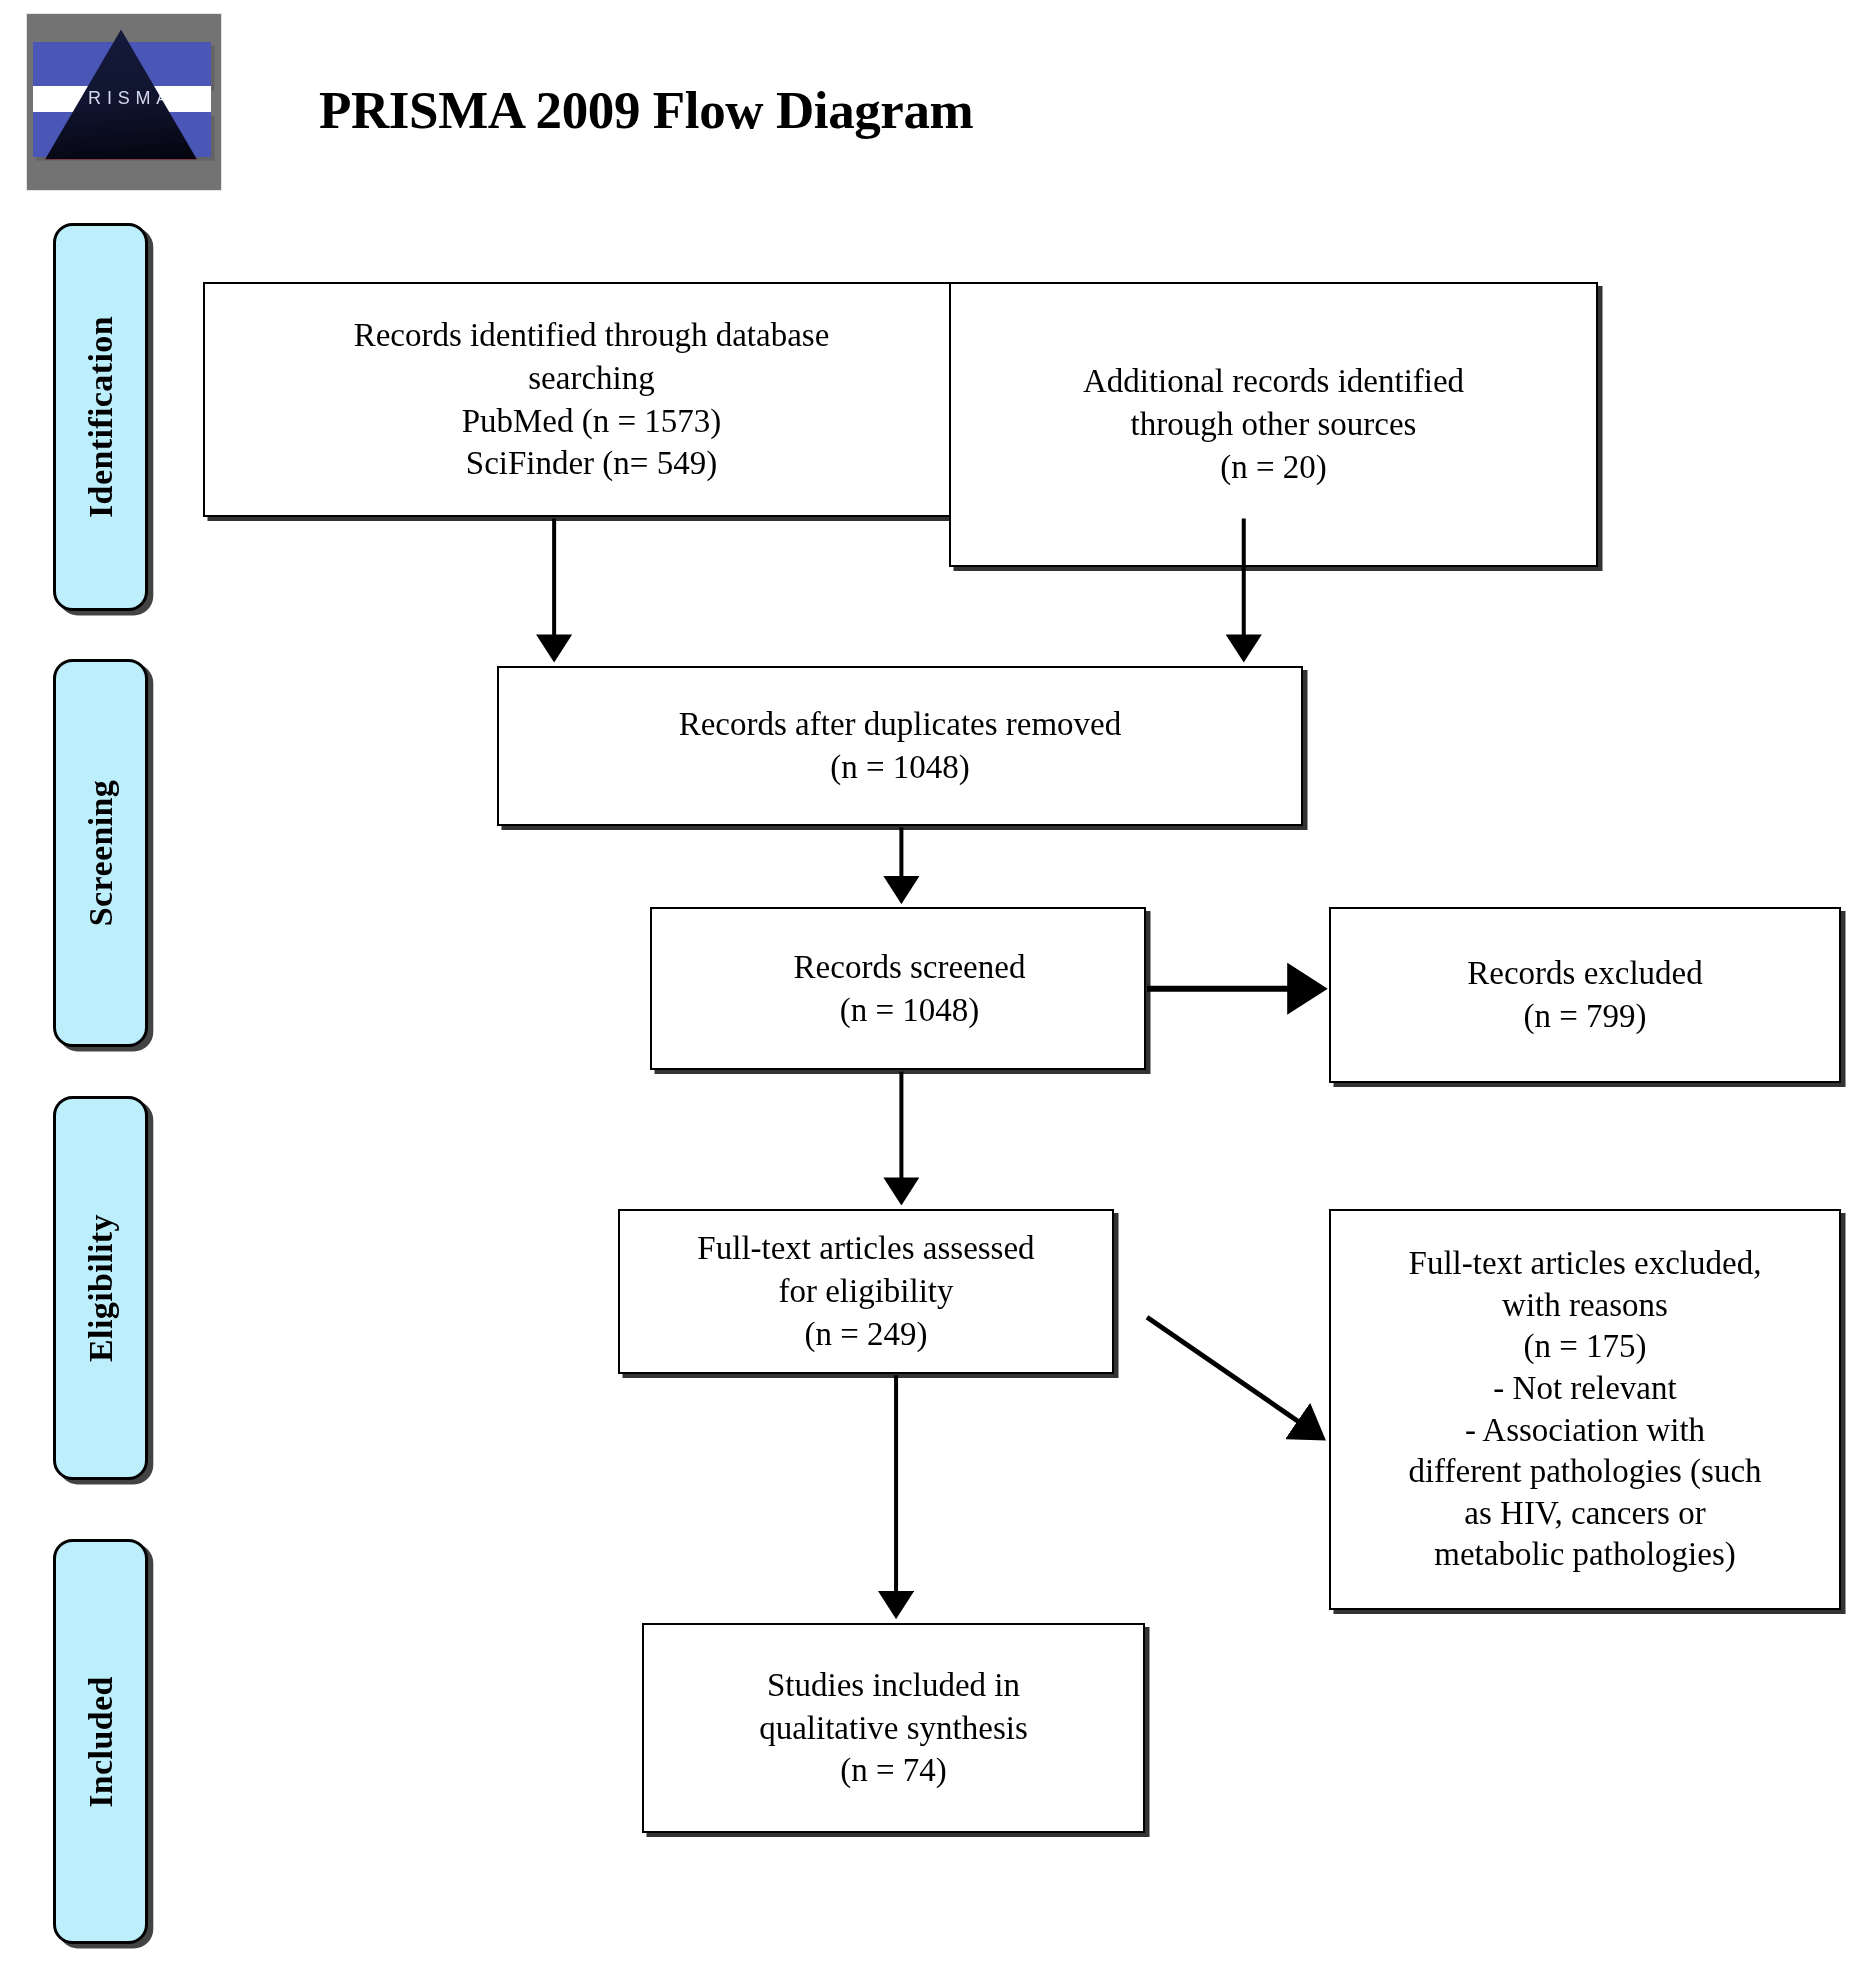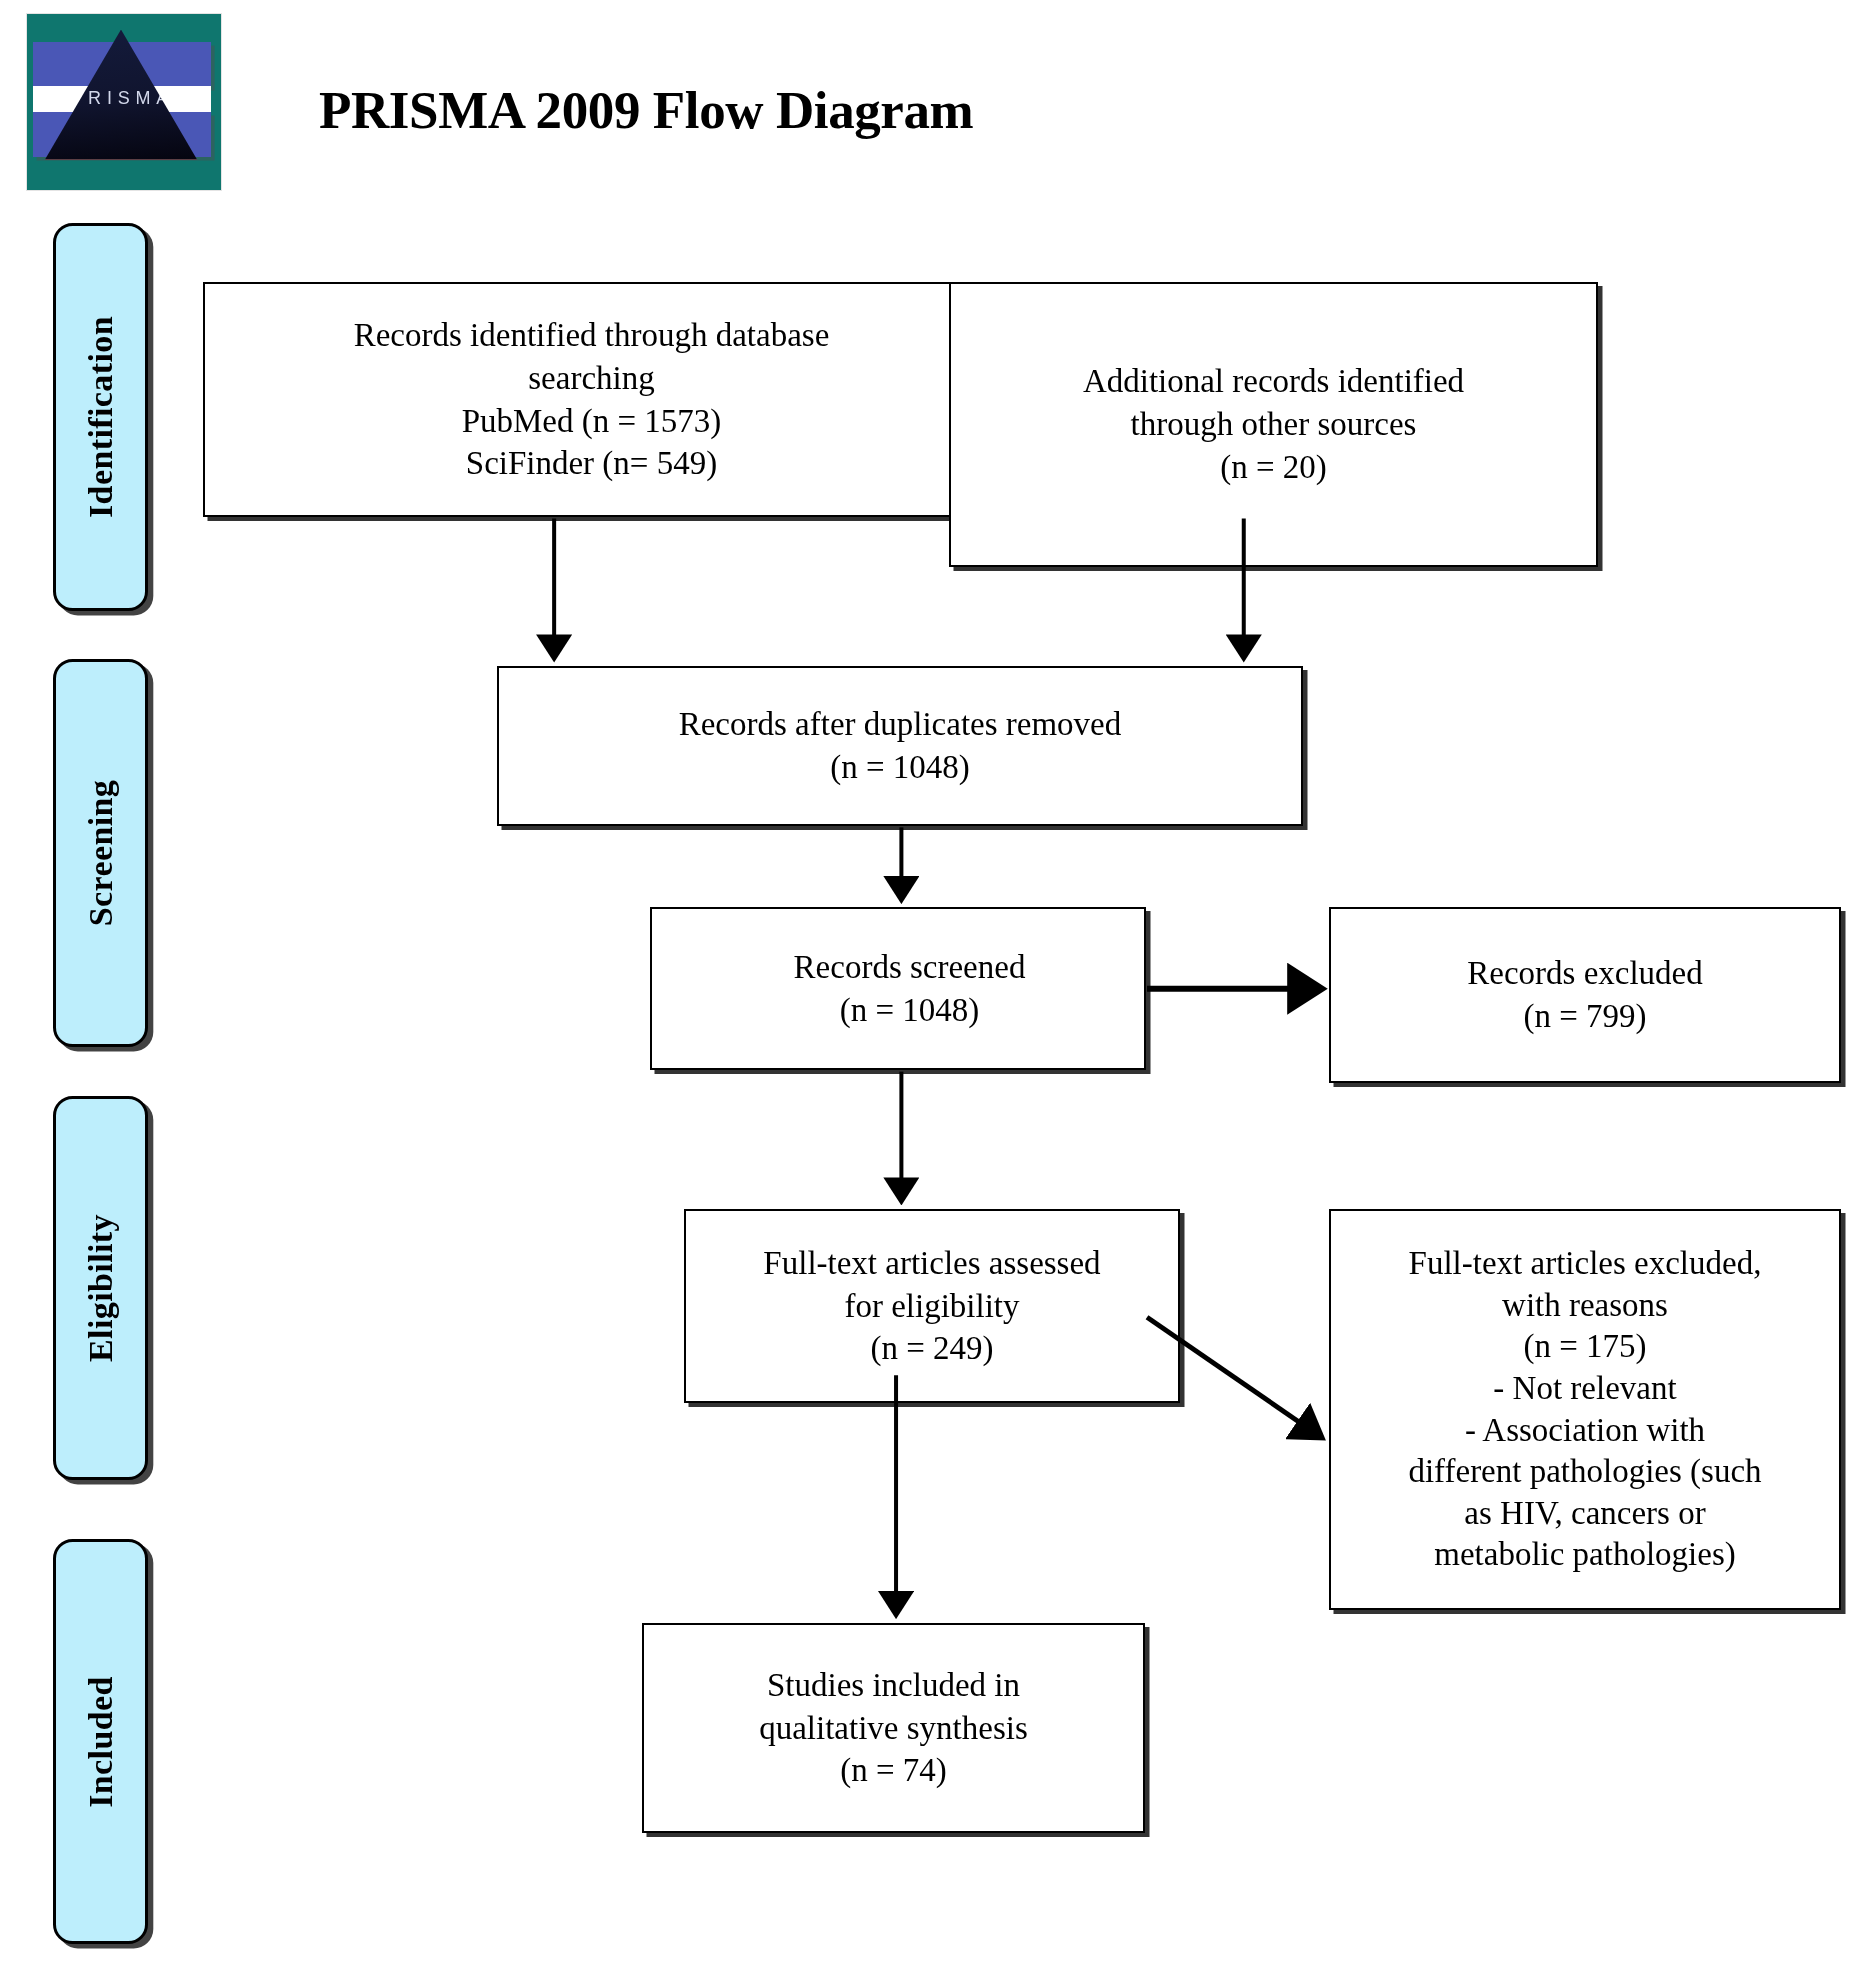--- a/index.html
+++ b/index.html
@@ -16,21 +16,21 @@
     overflow: hidden;
   }
 
   
   #prisma-logo {
     position: absolute;
     left: 26px;
     top: 12.5px;
     width: 196px;
     height: 178px;
-    background: #0f766e;
+    background: #737373;
     border: 1.3px solid #e4e4e4;
     box-sizing: border-box;
     overflow: hidden;
   }
   #prisma-logo .band-top {
     position: absolute;
     left: 6.2px; top: 28px;
     width: 178px; height: 45px;
     background: #4a57b6;
     box-shadow: 3.6px 3.6px 0 rgba(80,80,80,0.45);
@@ -182,21 +182,21 @@
 <div class="flow-box" style="left:650px; top:907px; width:496px; height:163px;padding-left:31px;">
   <div class="box-text">Records screened
 (n = 1048)</div>
 </div>
 
 <div class="flow-box" style="left:1329px; top:907px; width:512px; height:176px;">
   <div class="box-text">Records excluded
 (n = 799)</div>
 </div>
 
-<div class="flow-box" style="left:684px; top:1209px; width:496px; height:194px;">
+<div class="flow-box" style="left:618px; top:1209px; width:496px; height:165px;">
   <div class="box-text">Full-text articles assessed
 for eligibility
 (n = 249)</div>
 </div>
 
 <div class="flow-box tall" style="left:1329px; top:1209px; width:512px; height:401px;">
   <div class="box-text">Full-text articles excluded,
 with reasons
 (n = 175)
 - Not relevant

